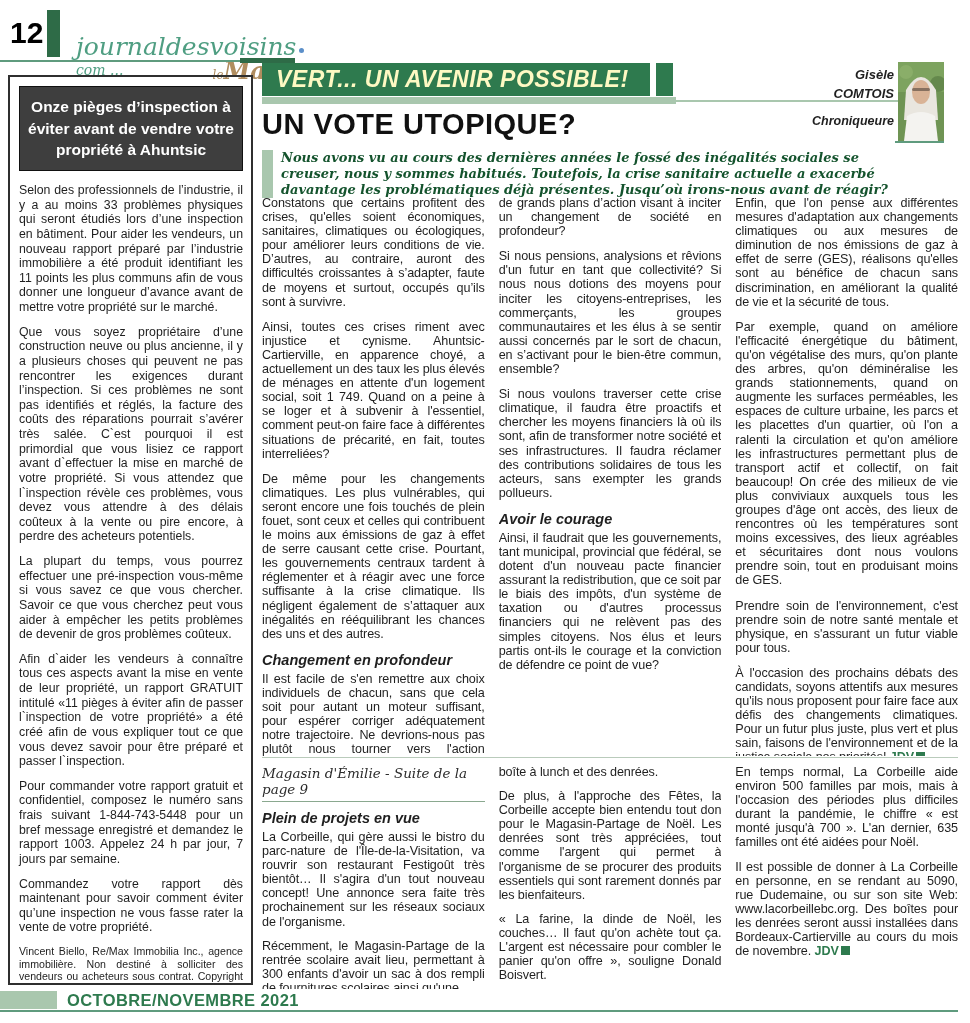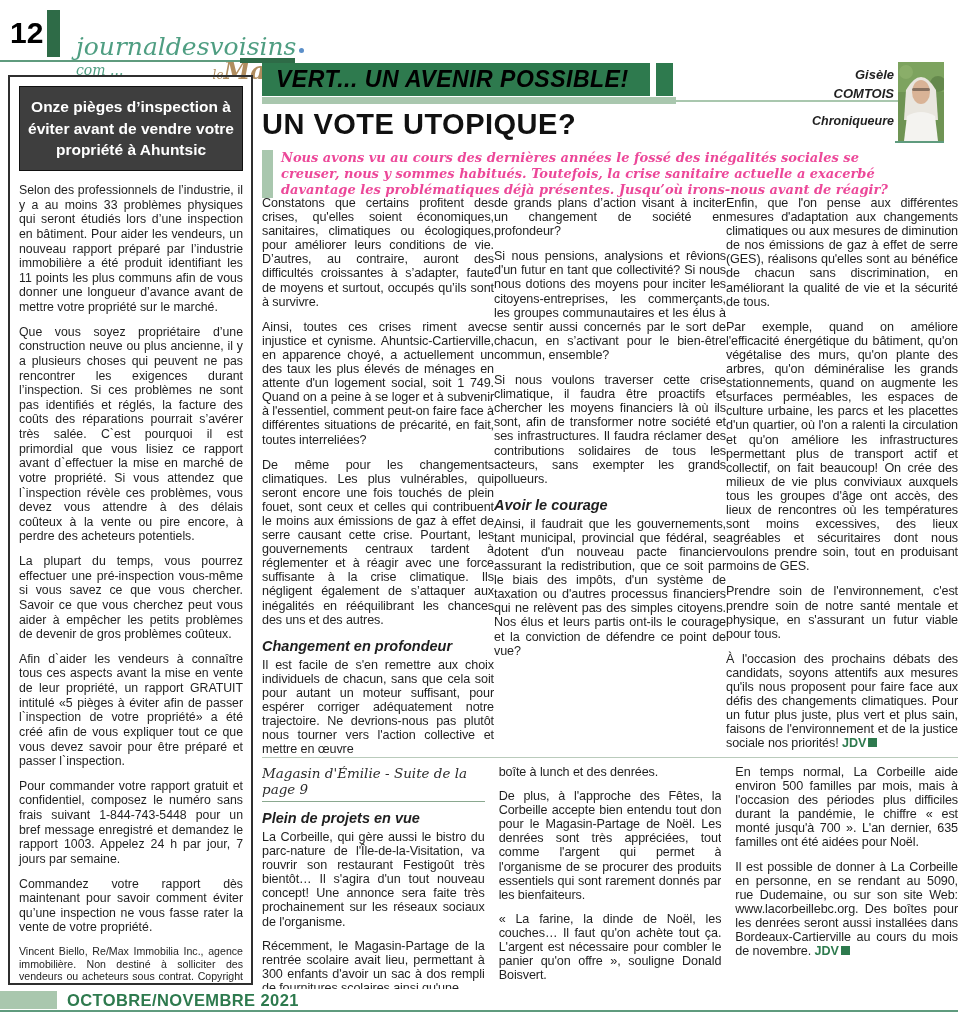--- a/index.html
+++ b/index.html
@@ -22,41 +22,41 @@
   
   .ad{position:absolute;left:8px;top:75px;width:245px;height:910px;border:2px solid #2f2f2f;
       padding:9px 8px 6px 9px;box-sizing:border-box;overflow:hidden;}
   .ad-title{background:#3e3e3e;border:1px solid #111;color:#fff;font-weight:bold;font-size:15.5px;
       line-height:1.4;text-align:center;padding:9px 4px;margin-bottom:12px;}
   .ad p{font-size:12.3px;line-height:1.19;text-align:justify;margin:0 0 10px 0;}
   .ad p.small{font-size:10.6px;line-height:1.18;}
 
   
   .banner{position:absolute;left:262px;top:63px;width:388px;height:33px;background:#2e7a4e;
-      color:#000000;font-weight:bold;font-style:italic;font-size:23px;line-height:33px;
+      color:#fef9c3;font-weight:bold;font-style:italic;font-size:23px;line-height:33px;
       padding-left:14px;letter-spacing:0.5px;box-sizing:border-box;white-space:nowrap;}
   .banner-sq{position:absolute;left:656px;top:63px;width:17px;height:33px;background:#2e7a4e;}
   .banner-strip{position:absolute;left:262px;top:97px;width:414px;height:7px;background:#a9c7ae;}
   .banner-line{position:absolute;left:676px;top:100px;width:222px;height:2px;background:#a9c7ae;}
   .photo-line{position:absolute;left:895px;top:141px;width:49px;height:2px;background:#5f9b7e;}
   .author{position:absolute;left:690px;top:66px;width:204px;text-align:right;
       font-weight:bold;font-style:italic;line-height:1.45;}
   .author .name{font-size:13px;}
   .author .role{font-size:12.5px;margin-top:8px;}
   .photo{position:absolute;left:898px;top:62px;width:46px;height:79px;}
 
   .headline{position:absolute;left:262px;top:108px;font-size:29px;font-weight:800;
       letter-spacing:0.5px;color:#111;}
   .intro{position:absolute;left:262px;top:150px;width:648px;display:flex;}
   .intro-bar{width:11px;background:#a9c7ae;margin-right:8px;flex:none;}
   .intro-text{font-family:"DejaVu Serif",serif;font-weight:bold;font-style:italic;
-      font-size:13px;line-height:1.24;color:#ec4899;}
+      font-size:13px;line-height:1.24;color:#14532d;}
 
   
-  .cols{position:absolute;left:262px;top:196px;width:696px;height:560px;display:flex;overflow:hidden;}
+  .cols{position:absolute;left:262px;top:196px;width:696px;height:560px;display:flex;gap:14px;overflow:hidden;}
   .col{flex:1;overflow:hidden;}
   .col p{font-size:12.6px;line-height:1.12;text-align:justify;margin:0 0 11px 0;letter-spacing:-0.1px;}
   .col h3{font-size:14.5px;font-weight:bold;font-style:italic;margin:2px 0 4px 0;}
   .jdv{color:#2e7a4e;font-weight:bold;}
   .jdv-sq{display:inline-block;width:9px;height:9px;background:#2e7a4e;margin-left:2px;}
 
   
   .suite{position:absolute;left:262px;top:757px;width:696px;height:232px;border-top:1px solid #b9cbbb;
       padding-top:7px;display:flex;gap:14px;overflow:hidden;box-sizing:border-box;}
   .suite .col p{margin-bottom:10px;}
@@ -85,21 +85,21 @@
     </div>
   </div>
   <div class="head-rule"></div>
   <div class="head-rule-dark"></div>
 
   <div class="ad">
     <div class="ad-title">Onze pièges d’inspection à éviter avant de vendre votre propriété à Ahuntsic</div>
     <p>Selon des professionnels de l’industrie, il y a au moins 33 problèmes physiques qui seront étudiés  lors d’une inspection en bâtiment. Pour aider les vendeurs, un nouveau rapport préparé par l’industrie immobilière a été produit identifiant les 11 points les plus communs afin de vous donner une longueur d’avance avant de mettre votre propriété sur le marché.</p>
     <p>Que vous soyez propriétaire d’une construction neuve ou plus ancienne, il y a plusieurs choses qui peuvent ne pas rencontrer les exigences durant l’inspection. Si ces problèmes ne sont pas identifiés et réglés, la facture des coûts des réparations pourrait s’avérer  très salée. C`est pourquoi il est primordial que vous lisiez ce rapport avant d`effectuer la mise en marché de votre propriété. Si vous attendez que l`inspection révèle ces problèmes, vous devez vous attendre à des délais  coûteux à la vente ou pire encore, à perdre des acheteurs potentiels.</p>
     <p>La plupart du temps, vous pourrez effectuer une pré-inspection vous-même si vous savez ce que vous chercher. Savoir ce que vous cherchez peut vous aider à empêcher  les petits problèmes de devenir de gros problèmes coûteux.</p>
-    <p>Afin d`aider les vendeurs à connaître tous ces aspects avant la mise en vente de leur propriété, un rapport GRATUIT intitulé «5 pièges à éviter afin de passer l`inspection de votre propriété» a été  créé afin de vous expliquer tout ce que vous devez savoir pour être préparé et passer l`inspection.</p>
+    <p>Afin d`aider les vendeurs à connaître tous ces aspects avant la mise en vente de leur propriété, un rapport GRATUIT intitulé «11 pièges à éviter afin de passer l`inspection de votre propriété» a été  créé afin de vous expliquer tout ce que vous devez savoir pour être préparé et passer l`inspection.</p>
     <p>Pour commander votre rapport gratuit et confidentiel, composez le numéro sans frais suivant 1-844-743-5448 pour un bref message enregistré et demandez le rapport 1003. Appelez 24 h par jour, 7 jours par semaine.</p>
     <p>Commandez votre rapport dès maintenant pour savoir comment éviter qu’une inspection ne vous fasse rater la vente de votre propriété.</p>
     <p class="small">Vincent Biello, Re/Max Immobilia Inc., agence immobilière. Non destiné à solliciter des vendeurs ou acheteurs sous contrat. Copyright 2019</p>
 
   </div>
 
   <div class="banner">VERT... UN AVENIR POSSIBLE!</div>
   <div class="banner-sq"></div>
   <div class="banner-strip"></div>
   <div class="banner-line"></div>

